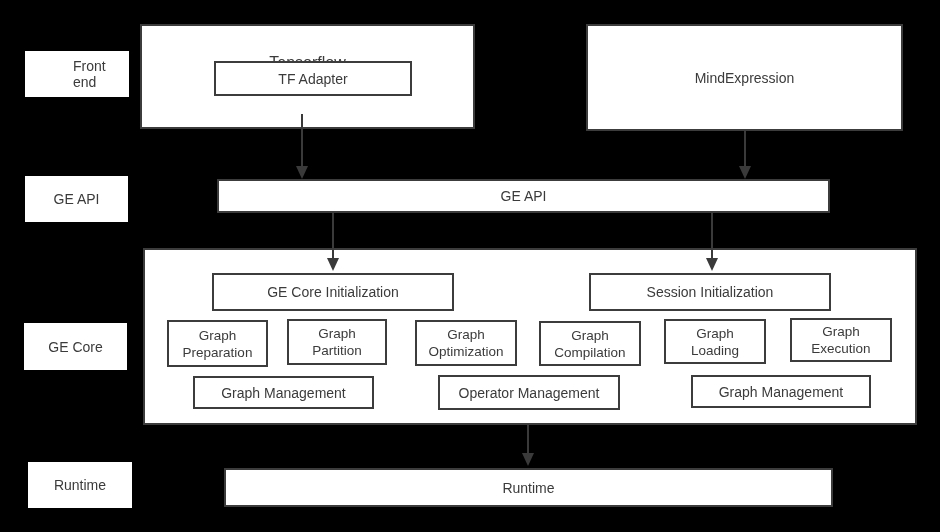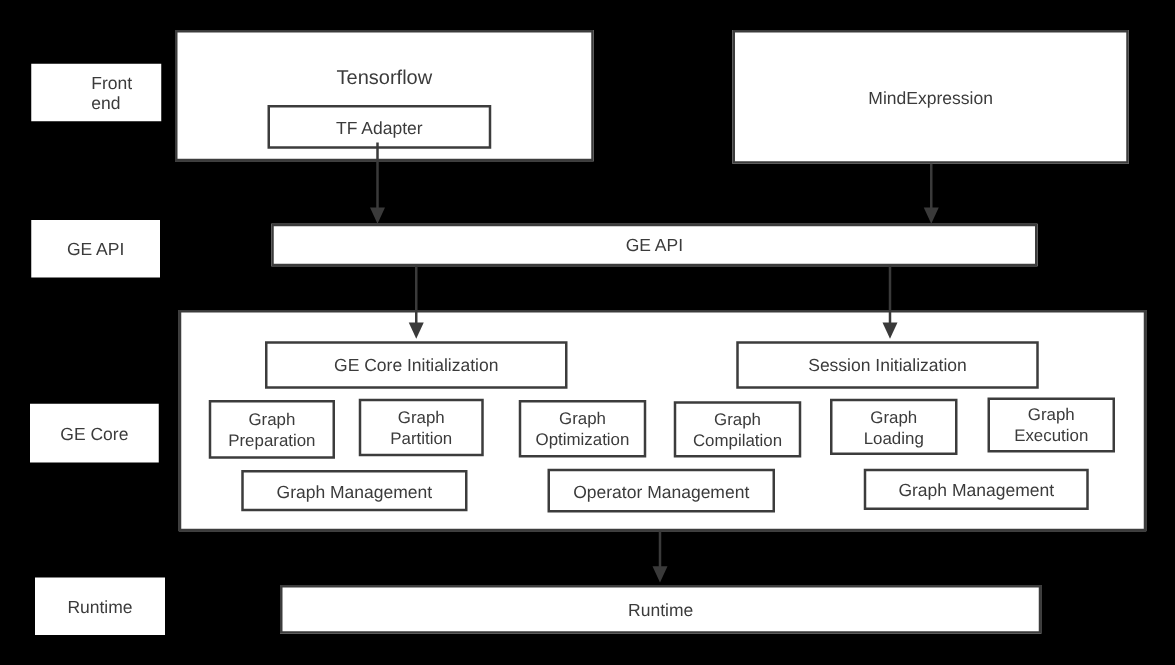--- a/index.html
+++ b/index.html
@@ -70,21 +70,21 @@
 <body>
 
 <div class="abs row-label" style="left:25px; top:51px; width:104px; height:46px;padding-left:48px;">Front end</div>
 <div class="abs row-label" style="left:25px; top:176px; width:103px; height:46px;">GE API</div>
 <div class="abs row-label" style="left:24px; top:323px; width:103px; height:47px;">GE Core</div>
 <div class="abs row-label" style="left:28px; top:462px; width:104px; height:46px;">Runtime</div>
 
 <div class="abs container-box" style="left:140px; top:24px; width:335px; height:105px;">
   <div class="tf-title">Tensorflow</div>
 </div>
-<div class="abs box" style="left:214px; top:84px; width:179px; height:35px;">TF Adapter</div>
+<div class="abs box" style="left:214px; top:61px; width:198px; height:35px;">TF Adapter</div>
 
 <div class="abs box" style="left:586px; top:24px; width:317px; height:107px;">MindExpression</div>
 
 <div class="abs box" style="left:217px; top:179px; width:613px; height:34px;">GE API</div>
 
 <div class="abs container-box" style="left:143px; top:248px; width:774px; height:177px;"></div>
 
 <div class="abs box" style="left:212px; top:273px; width:242px; height:38px;">GE Core Initialization</div>
 <div class="abs box" style="left:589px; top:273px; width:242px; height:38px;">Session Initialization</div>
 

